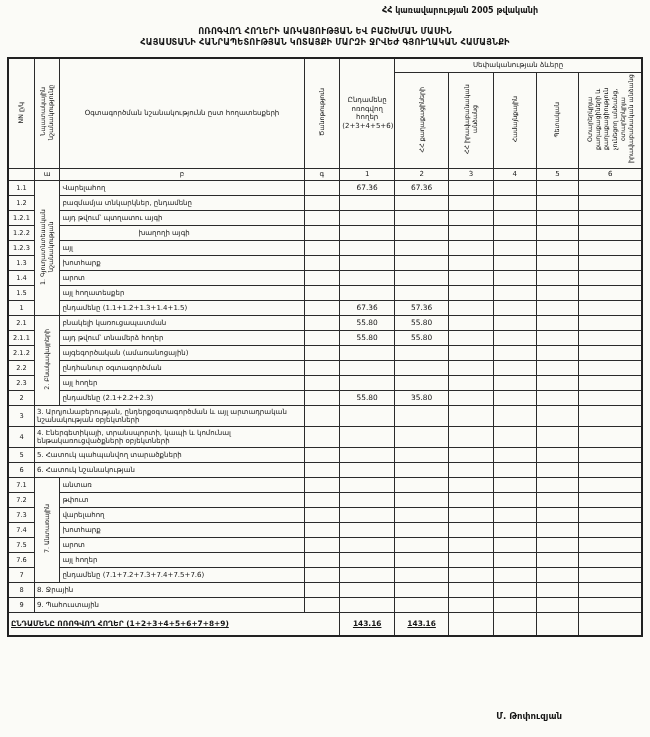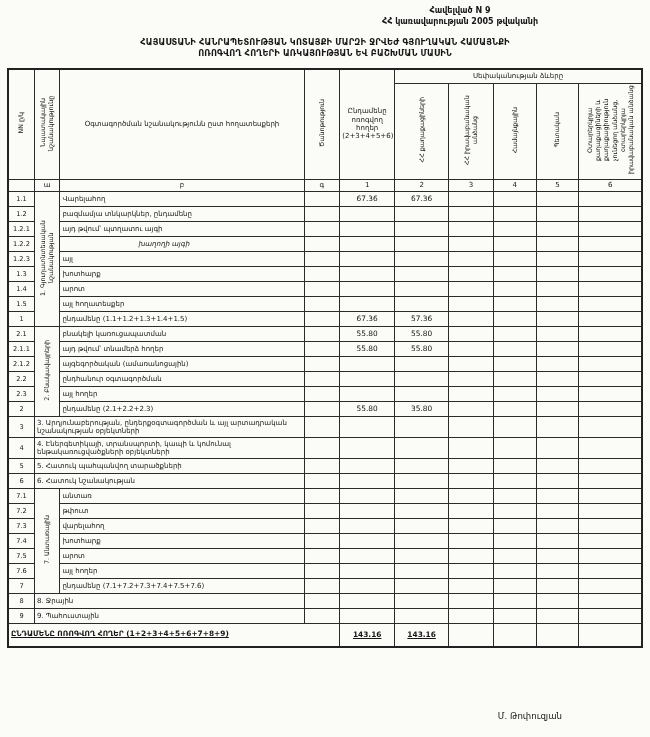--- a/index.html
+++ b/index.html
@@ -39,47 +39,46 @@
   .vtext{
     writing-mode:vertical-rl;transform:rotate(180deg);
     display:inline-block;font-size:6.3px;line-height:1.3;
     max-height:92px;text-align:center;
   }
   tbody td{height:14px;}
   td.nn{text-align:center;font-size:6.6px;}
   td.cat{text-align:center;}
   td.cat .vtext{max-height:120px;}
   td.lab{text-align:left;line-height:1.15;}
-  td.lab.ind{padding-left:78px;font-style:italic;}
+  td.lab.ind{padding-left:78px;}
   td.lab.tall{height:auto;padding-top:2px;padding-bottom:2px;}
   td.val{text-align:center;font-size:7.4px;}
   tr.grand-row td{font-weight:bold;height:22px;text-decoration:underline;}
   tr.grand-row td.lab{font-size:7.4px;}
   .footer-left{
     position:absolute;left:16px;bottom:9px;
     font-weight:bold;font-size:8.4px;line-height:1.4;
   }
   .footer-sign{
     position:absolute;right:88px;bottom:16px;
-    font-weight:normal;font-size:8.6px;margin-left:44px;
+    font-weight:bold;font-size:8.6px;margin-left:44px;
   }
 </style>
 </head>
 <body>
 
 <div class="page">
 
   <div class="appendix-block">
-    <div>Հավելված N 9</div>
     <div>ՀՀ կառավարության 2005 թվականի</div>
   </div>
 
   <div class="title-block">
+    <div>ՈՌՈԳՎՈՂ ՀՈՂԵՐԻ ԱՌԿԱՅՈՒԹՅԱՆ ԵՎ ԲԱՇԽՄԱՆ ՄԱՍԻՆ</div>
     <div>ՀԱՅԱՍՏԱՆԻ ՀԱՆՐԱՊԵՏՈՒԹՅԱՆ ԿՈՏԱՅՔԻ ՄԱՐԶԻ ՋՐՎԵԺ ԳՅՈՒՂԱԿԱՆ ՀԱՄԱՅՆՔԻ</div>
-    <div>ՈՌՈԳՎՈՂ ՀՈՂԵՐԻ ԱՌԿԱՅՈՒԹՅԱՆ ԵՎ ԲԱՇԽՄԱՆ ՄԱՍԻՆ</div>
   </div>
 
   <table class="main">
     <colgroup>
       <col style="width:26px">
         <col style="width:25px">
         <col style="width:240px">
       <col style="width:35px">
         <col style="width:54px">
         <col style="width:53px">

